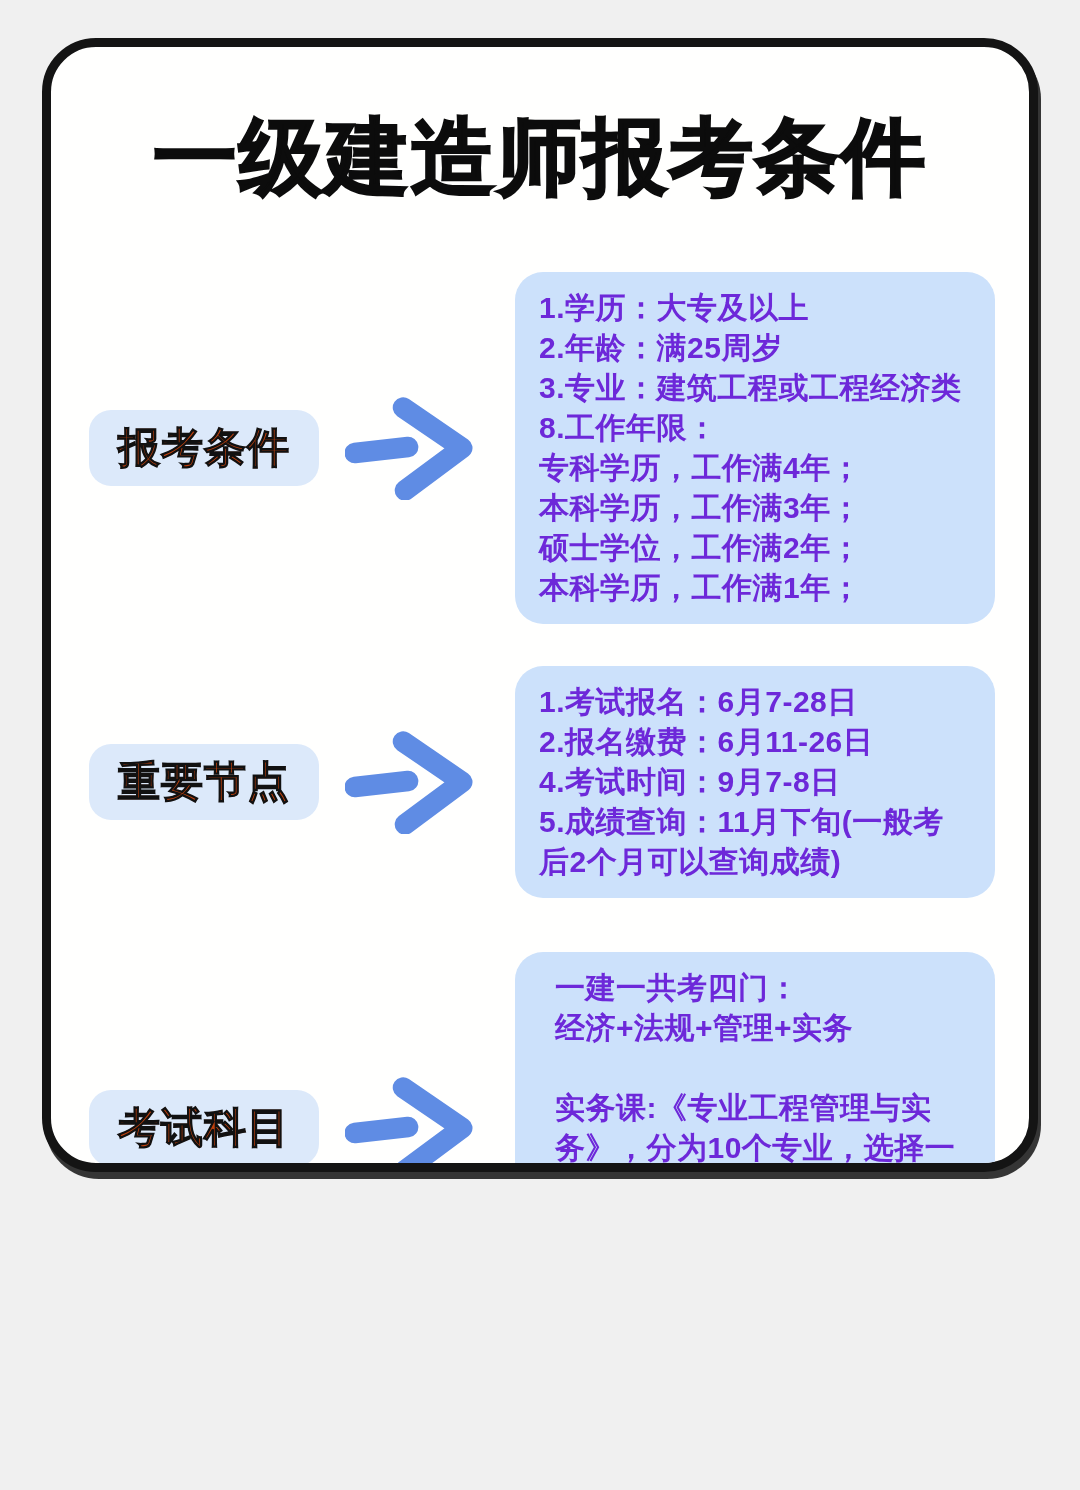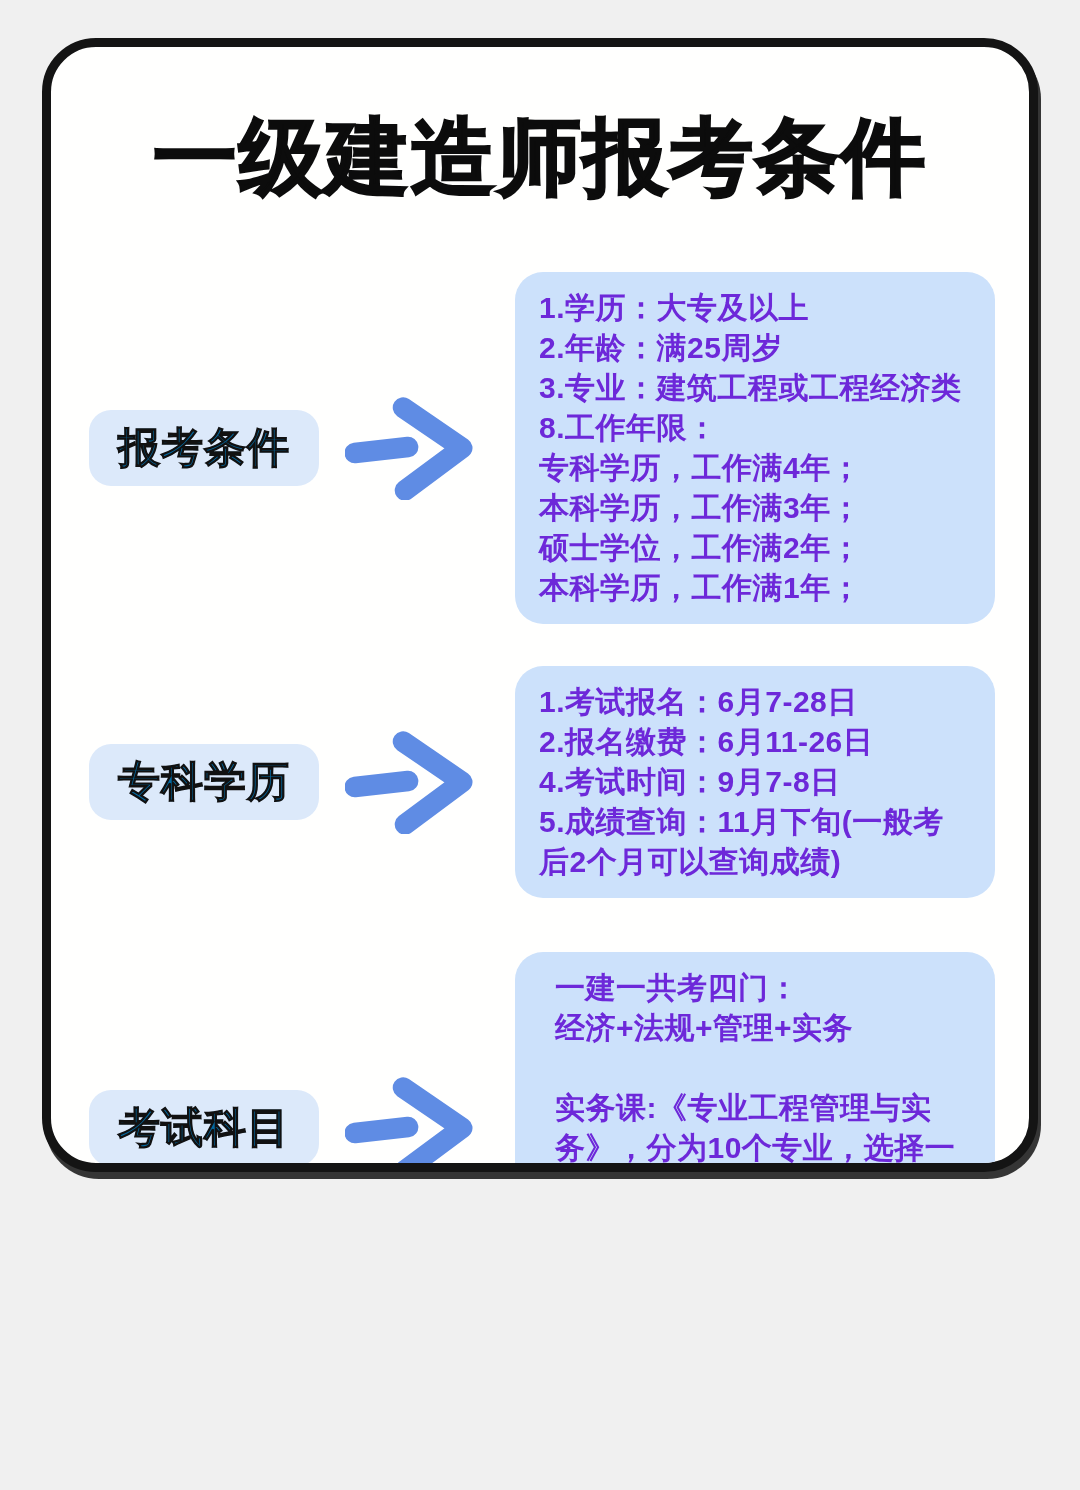--- a/index.html
+++ b/index.html
@@ -44,21 +44,21 @@
   .row-3 { margin-top: 54px; }
   .pill {
     flex: 0 0 230px;
     box-sizing: border-box;
     background: #dce9fa;
     border-radius: 22px;
     padding: 10px 0;
     text-align: center;
     font-size: 42px;
     font-weight: 900;
-    color: #0369a1;
+    color: #c2410c;
     -webkit-text-stroke: 1px #111;
     letter-spacing: 1px;
   }
   .arrow-wrap {
     flex: 0 0 128px;
     margin: 0 42px 0 26px;
     display: flex;
     align-items: center;
     justify-content: center;
   }
@@ -99,21 +99,21 @@
       <div class="line">3.专业：建筑工程或工程经济类</div>
       <div class="line">8.工作年限：</div>
       <div class="line">专科学历，工作满4年；</div>
       <div class="line">本科学历，工作满3年；</div>
       <div class="line">硕士学位，工作满2年；</div>
       <div class="line">本科学历，工作满1年；</div>
     </div>
   </section>
 
   <section class="row row-2">
-    <div class="pill">专科学历</div>
+    <div class="pill">重要节点</div>
     <div class="arrow-wrap">
       <svg width="128" height="104" viewBox="0 0 130 104" fill="none">
         <path d="M10 57 L64 51" stroke="#5f8ce4" stroke-width="21" stroke-linecap="round"></path>
         <path d="M59 11 L119 52 L61 95" stroke="#5f8ce4" stroke-width="21" stroke-linecap="round" stroke-linejoin="round"></path>
       </svg>
     </div>
     <div class="box">
       <div class="line">1.考试报名：6月7-28日</div>
       <div class="line">2.报名缴费：6月11-26日</div>
       <div class="line">4.考试时间：9月7-8日</div>

